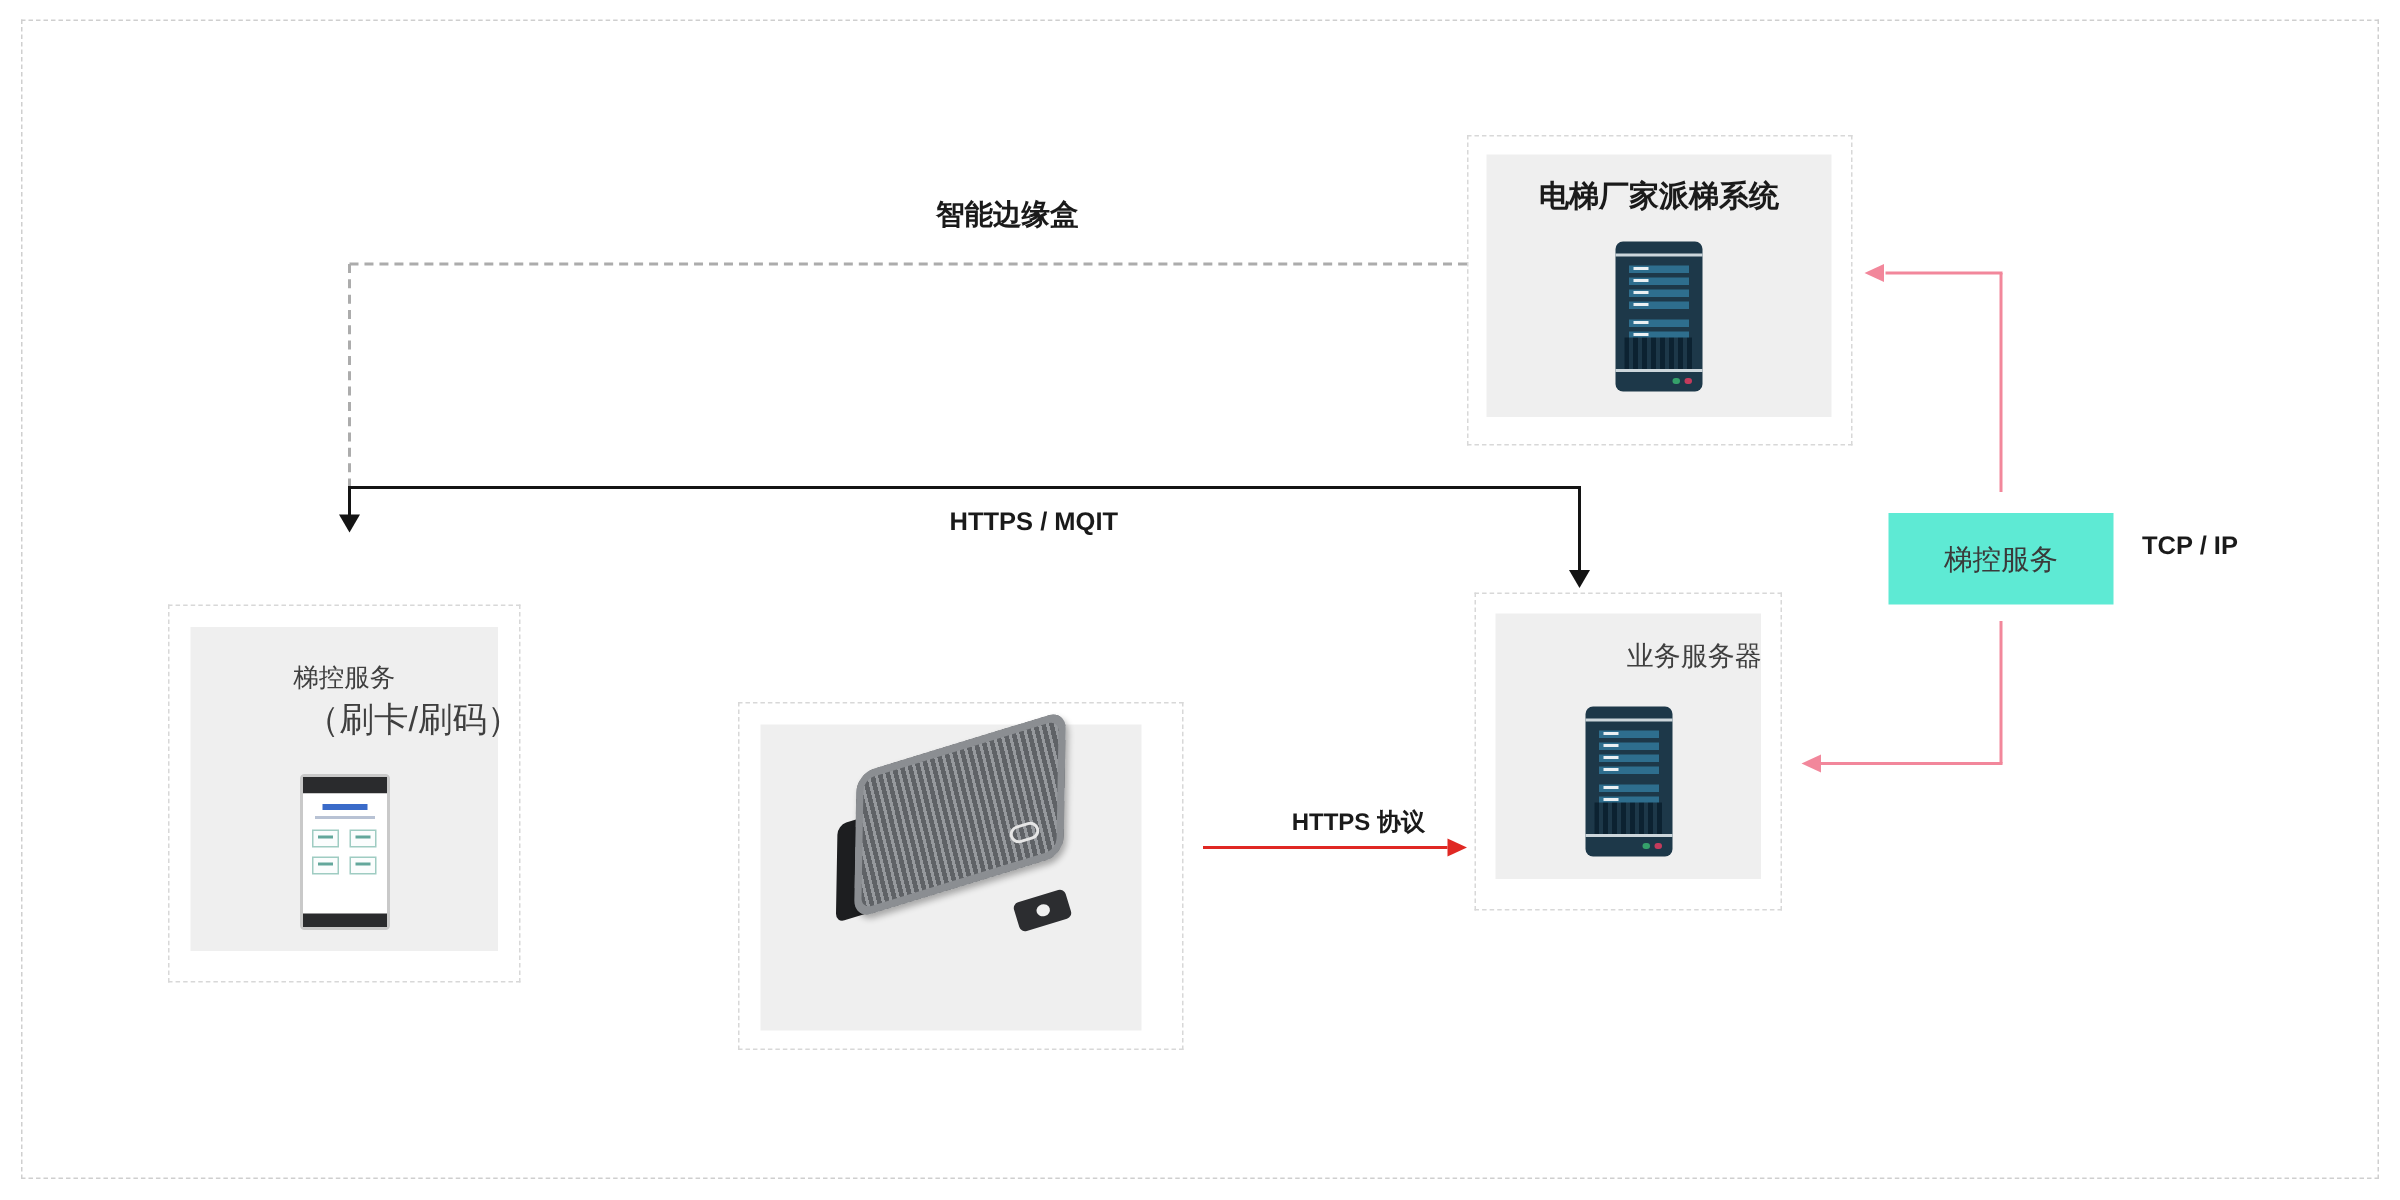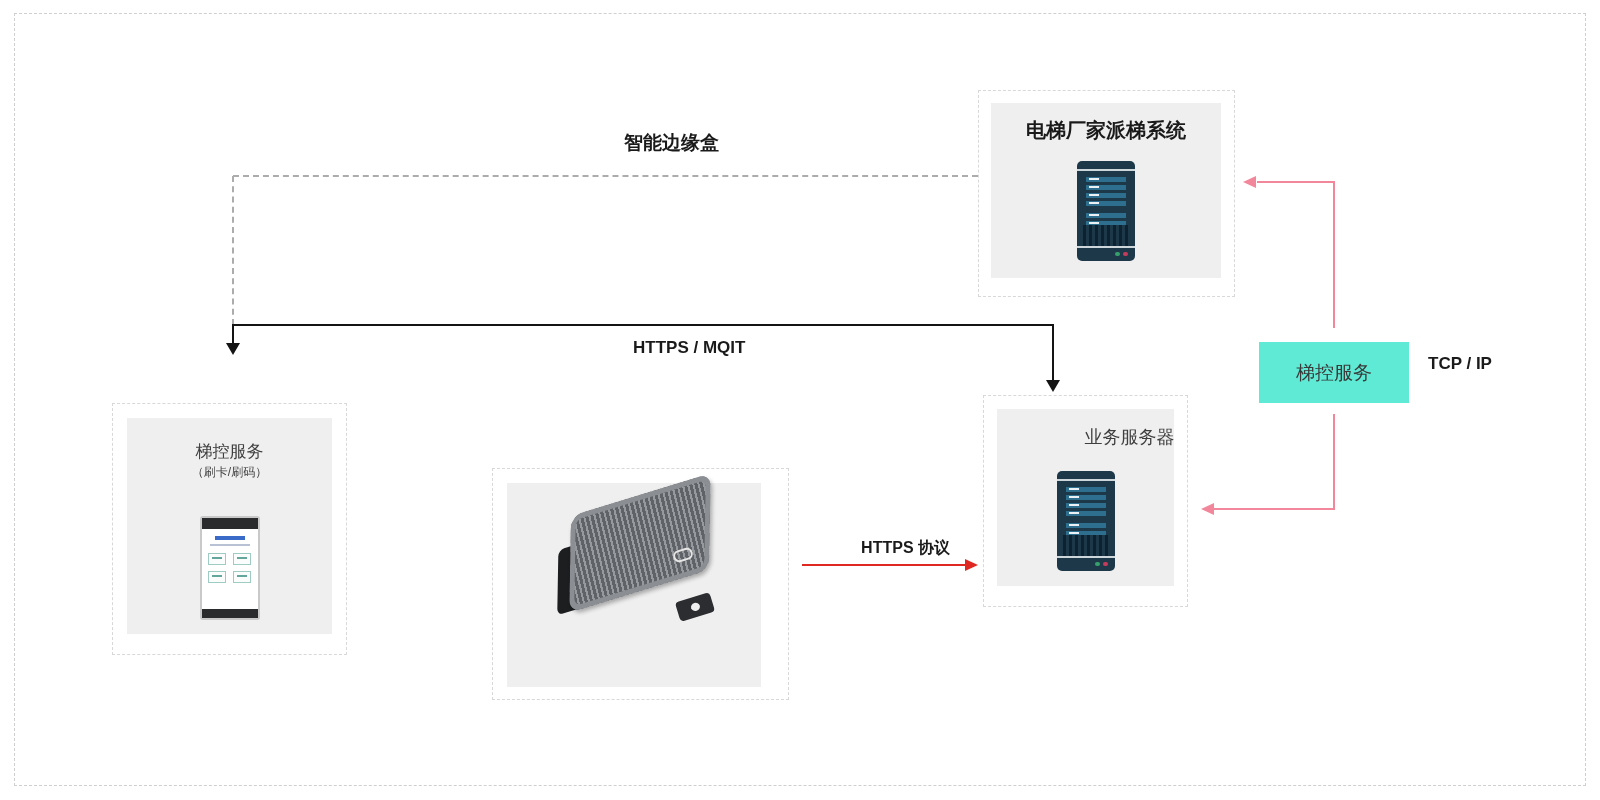--- a/index.html
+++ b/index.html
@@ -26,21 +26,21 @@
 
   
   .biz-node{left:983px;top:395px;width:203px;height:210px;}
   .biz-panel{left:13px;top:13px;width:177px;height:177px;}
   .biz-title{top:16px;font-size:18px;margin-left:44px;}
 
   
   .term-node{left:112px;top:403px;width:233px;height:250px;}
   .term-panel{left:14px;top:14px;width:205px;height:216px;}
   .term-title{top:22px;font-size:17px;}
-  .term-sub{top:46px;font-size:12px;}
+  .term-sub{top:46px;font-size:23px;padding-left:46px;}
 
   
   .edge-node{left:492px;top:468px;width:295px;height:230px;}
   .edge-panel{left:14px;top:14px;width:254px;height:204px;}
   .edge-caption{bottom:16px;font-size:18px;color:#333;}
 
   
   .control-box{left:1259px;top:342px;width:150px;height:61px;background:#5eead4;
     display:flex;align-items:center;justify-content:center;font-size:19px;color:#3a3a3a;}
 

